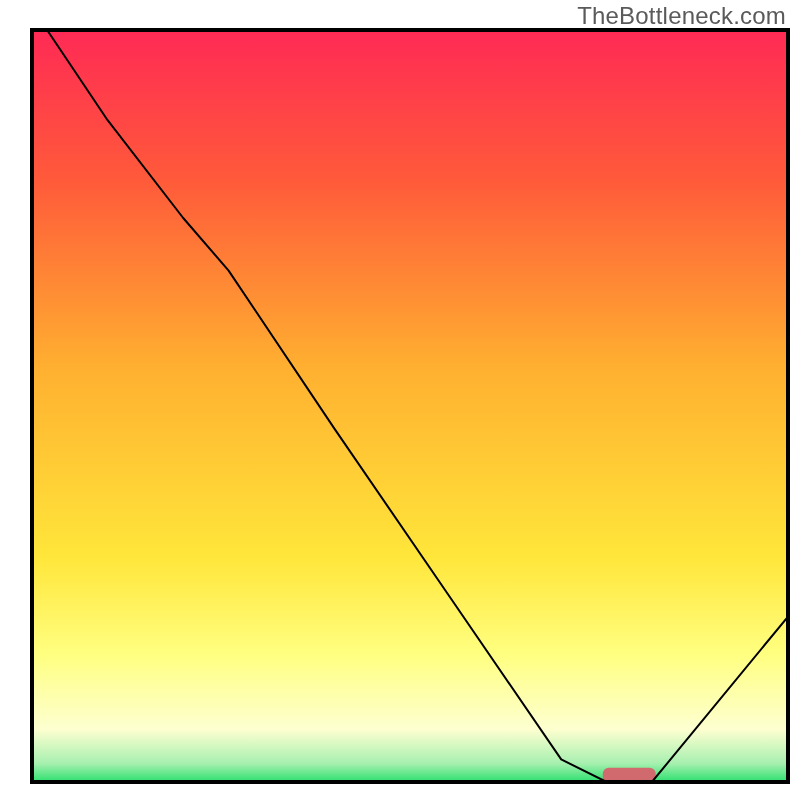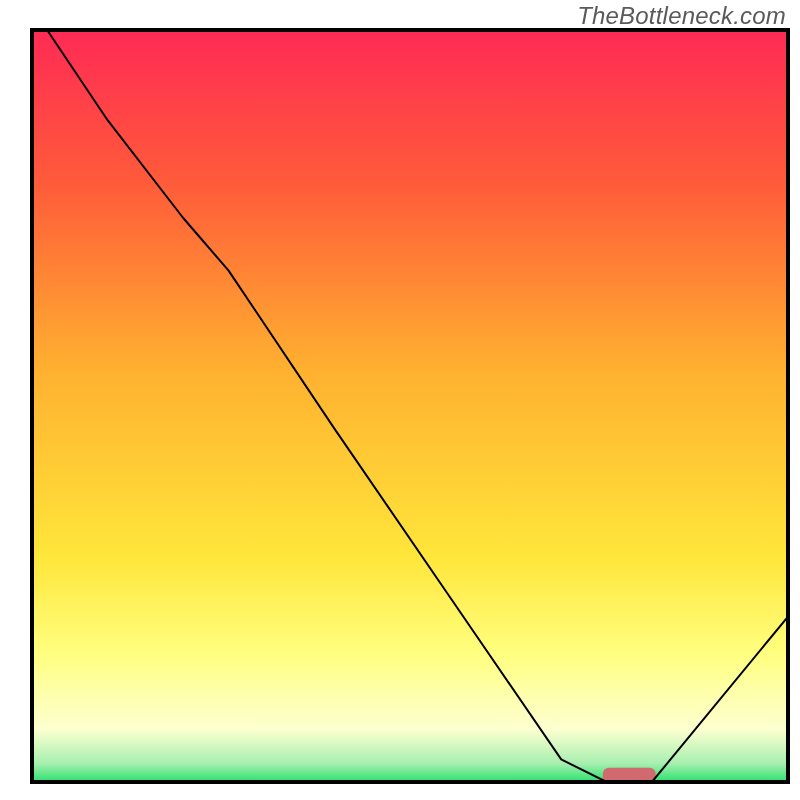--- a/index.html
+++ b/index.html
@@ -7,21 +7,20 @@
     padding: 0;
     width: 800px;
     height: 800px;
     background: #fff;
     font-family: Arial, Helvetica, sans-serif;
   }
   .container {
     position: relative;
     width: 800px;
     height: 800px;
-    font-style: italic;
   }
   .watermark {
     position: absolute;
     top: 2px;
     right: 14px;
     font-size: 24px;
     font-weight: 400;
     color: #5a5a5a;
     letter-spacing: 0.2px;
     z-index: 20;

